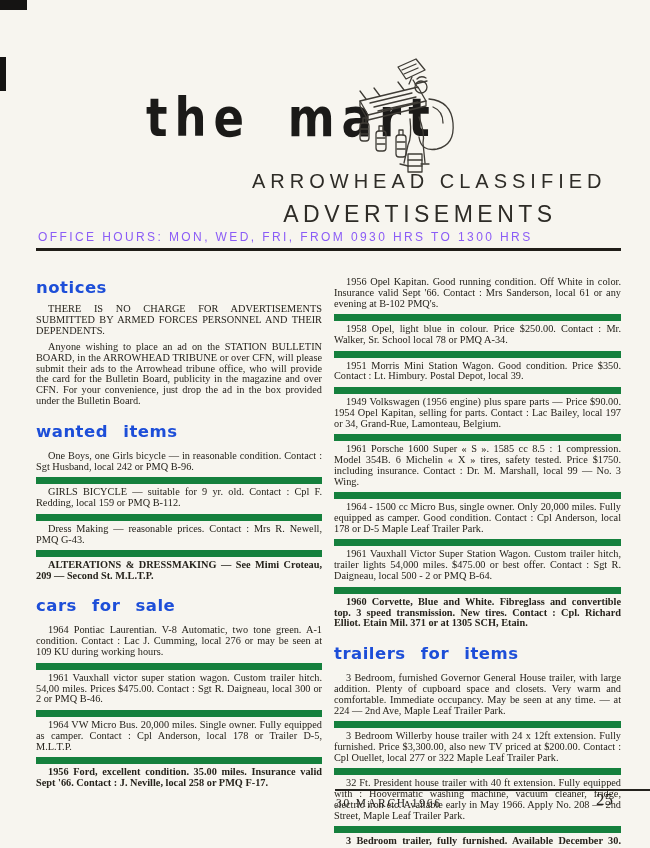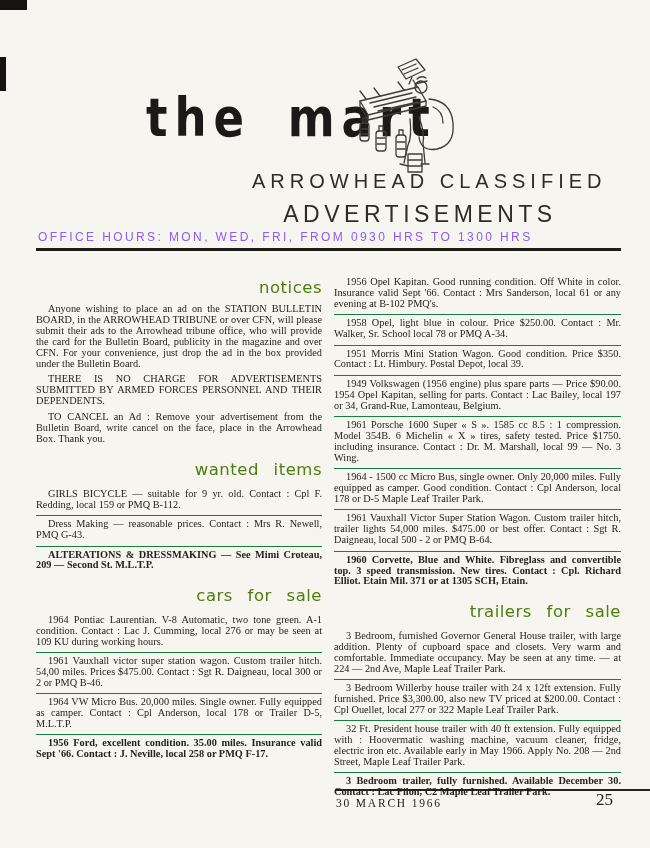--- a/index.html
+++ b/index.html
@@ -38,34 +38,34 @@
   }
   .header-rule { position:absolute; left:36px; top:248px; width:585px; height:3px; background:#201d18; }
 
   
   .col { position:absolute; top:272px; }
   .col-left  { left:36px;  width:286px; }
   .col-right { left:334px; width:287px; }
 
   h2.section {
     font-family:"DejaVu Sans", sans-serif;
-    font-weight:normal; font-size:16.5px; letter-spacing:0.5px; word-spacing:9px;
-    color:#4d7c0f; margin:0 0 7px 0; padding-top:10px;text-align:right;
+    font-weight:bold; font-size:16.5px; letter-spacing:0.5px; word-spacing:9px;
+    color:#1d4ed8; margin:0 0 7px 0; padding-top:10px;
   }
   .col-left h2.first { padding-top:6px; }
 
   p.notice {
     font-size:10.3px; line-height:10.9px; text-align:justify;
     text-indent:12px; margin:0 0 5px 0;
   }
 
   .ad {
     font-size:10.3px; line-height:10.9px; text-align:justify;
     text-indent:12px; padding:3px 0 4.5px 0;
-    border-bottom:1px solid #15803d;
+    border-bottom:7px solid #15803d;
   }
   .ad.no-rule { border-bottom:none;font-weight:bold; }
   .col-right .ad.first { padding-top:5px; }
 
   
   .footer-rule { position:absolute; left:335px; top:789px; width:315px; height:2px; background:#24221d; }
   .footer-date {
     position:absolute; left:336px; top:797px;
     font-size:11.5px; letter-spacing:1.8px; color:#23211c;text-align:center;
   }
@@ -118,25 +118,25 @@
 <div class="subtitle">
   <div class="line1">ARROWHEAD CLASSIFIED</div>
   <div class="line2">ADVERTISEMENTS</div>
 </div>
 
 <div class="office-hours">OFFICE HOURS: MON, WED, FRI, FROM 0930 HRS TO 1300 HRS</div>
 <div class="header-rule"></div>
 
 <div class="col col-left">
   <h2 class="section first">notices</h2>
+  <p class="notice">THERE IS NO CHARGE FOR ADVERTISEMENTS SUBMITTED BY ARMED FORCES PERSONNEL AND THEIR DEPENDENTS.</p>
   <p class="notice">Anyone wishing to place an ad on the STATION BULLETIN BOARD, in the ARROWHEAD TRIBUNE or over CFN, will please submit their ads to the Arrowhead tribune office, who will provide the card for the Bulletin Board, publicity in the magazine and over CFN. For your convenience, just drop the ad in the box provided under the Bulletin Board.</p>
-  <p class="notice">THERE IS NO CHARGE FOR ADVERTISEMENTS SUBMITTED BY ARMED FORCES PERSONNEL AND THEIR DEPENDENTS.</p>
-  <p class="notice">TO CANCEL an Ad : Remove your advertisement from the Bulletin Board, write cancel on the face, place in the Arrowhead Box. Thank you.</p>
 
   <h2 class="section">wanted items</h2>
+  <div class="ad">One Boys, one Girls bicycle — in reasonable condition. Contact : Sgt Husband, local 242 or PMQ B-96.</div>
   <div class="ad">GIRLS BICYCLE — suitable for 9 yr. old. Contact : Cpl F. Redding, local 159 or PMQ B-112.</div>
   <div class="ad">Dress Making — reasonable prices. Contact : Mrs R. Newell, PMQ G-43.</div>
   <div class="ad no-rule">ALTERATIONS &amp; DRESSMAKING — See Mimi Croteau, 209 — Second St. M.L.T.P.</div>
 
   <h2 class="section">cars for sale</h2>
   <div class="ad">1964 Pontiac Laurentian. V-8 Automatic, two tone green. A-1 condition. Contact : Lac J. Cumming, local 276 or may be seen at 109 KU during working hours.</div>
   <div class="ad">1961 Vauxhall victor super station wagon. Custom trailer hitch. 54,00 miles. Prices $475.00. Contact : Sgt R. Daigneau, local 300 or 2 or PMQ B-46.</div>
   <div class="ad">1964 VW Micro Bus. 20,000 miles. Single owner. Fully equipped as camper. Contact : Cpl Anderson, local 178 or Trailer D-5, M.L.T.P.</div>
   <div class="ad no-rule">1956 Ford, excellent condition. 35.00 miles. Insurance valid Sept '66. Contact : J. Neville, local 258 or PMQ F-17.</div>
 </div>
@@ -144,21 +144,21 @@
 <div class="col col-right">
   <div class="ad first">1956 Opel Kapitan. Good running condition. Off White in color. Insurance valid Sept '66. Contact : Mrs Sanderson, local 61 or any evening at B-102 PMQ's.</div>
   <div class="ad">1958 Opel, light blue in colour. Price $250.00. Contact : Mr. Walker, Sr. School local 78 or PMQ A-34.</div>
   <div class="ad">1951 Morris Mini Station Wagon. Good condition. Price $350. Contact : Lt. Himbury. Postal Depot, local 39.</div>
   <div class="ad">1949 Volkswagen (1956 engine) plus spare parts — Price $90.00. 1954 Opel Kapitan, selling for parts. Contact : Lac Bailey, local 197 or 34, Grand-Rue, Lamonteau, Belgium.</div>
   <div class="ad">1961 Porsche 1600 Super « S ». 1585 cc 8.5 : 1 compression. Model 354B. 6 Michelin « X » tires, safety tested. Price $1750. including insurance. Contact : Dr. M. Marshall, local 99 — No. 3 Wing.</div>
   <div class="ad">1964 - 1500 cc Micro Bus, single owner. Only 20,000 miles. Fully equipped as camper. Good condition. Contact : Cpl Anderson, local 178 or D-5 Maple Leaf Trailer Park.</div>
   <div class="ad">1961 Vauxhall Victor Super Station Wagon. Custom trailer hitch, trailer lights 54,000 miles. $475.00 or best offer. Contact : Sgt R. Daigneau, local 500 - 2 or PMQ B-64.</div>
   <div class="ad no-rule">1960 Corvette, Blue and White. Fibreglass and convertible top. 3 speed transmission. New tires. Contact : Cpl. Richard Elliot. Etain Mil. 371 or at 1305 SCH, Etain.</div>
 
-  <h2 class="section">trailers for sale</h2>
+  <h2 class="section">trailers for items</h2>
   <div class="ad">3 Bedroom, furnished Governor General House trailer, with large addition. Plenty of cupboard space and closets. Very warm and comfortable. Immediate occupancy. May be seen at any time. — at 224 — 2nd Ave, Maple Leaf Trailer Park.</div>
   <div class="ad">3 Bedroom Willerby house trailer with 24 x 12ft extension. Fully furnished. Price $3,300.00, also new TV priced at $200.00. Contact : Cpl Ouellet, local 277 or 322 Maple Leaf Trailer Park.</div>
   <div class="ad">32 Ft. President house trailer with 40 ft extension. Fully equipped with : Hoovermatic washing machine, vacuum cleaner, fridge, electric iron etc. Available early in May 1966. Apply No. 208 — 2nd Street, Maple Leaf Trailer Park.</div>
   <div class="ad no-rule">3 Bedroom trailer, fully furnished. Available December 30. Contact : Lac Pilon, C2 Maple Leaf Trailer Park.</div>
 </div>
 
 <div class="footer-rule"></div>
 <div class="footer-date">30 MARCH 1966</div>
 <div class="page-number">25</div>
 

